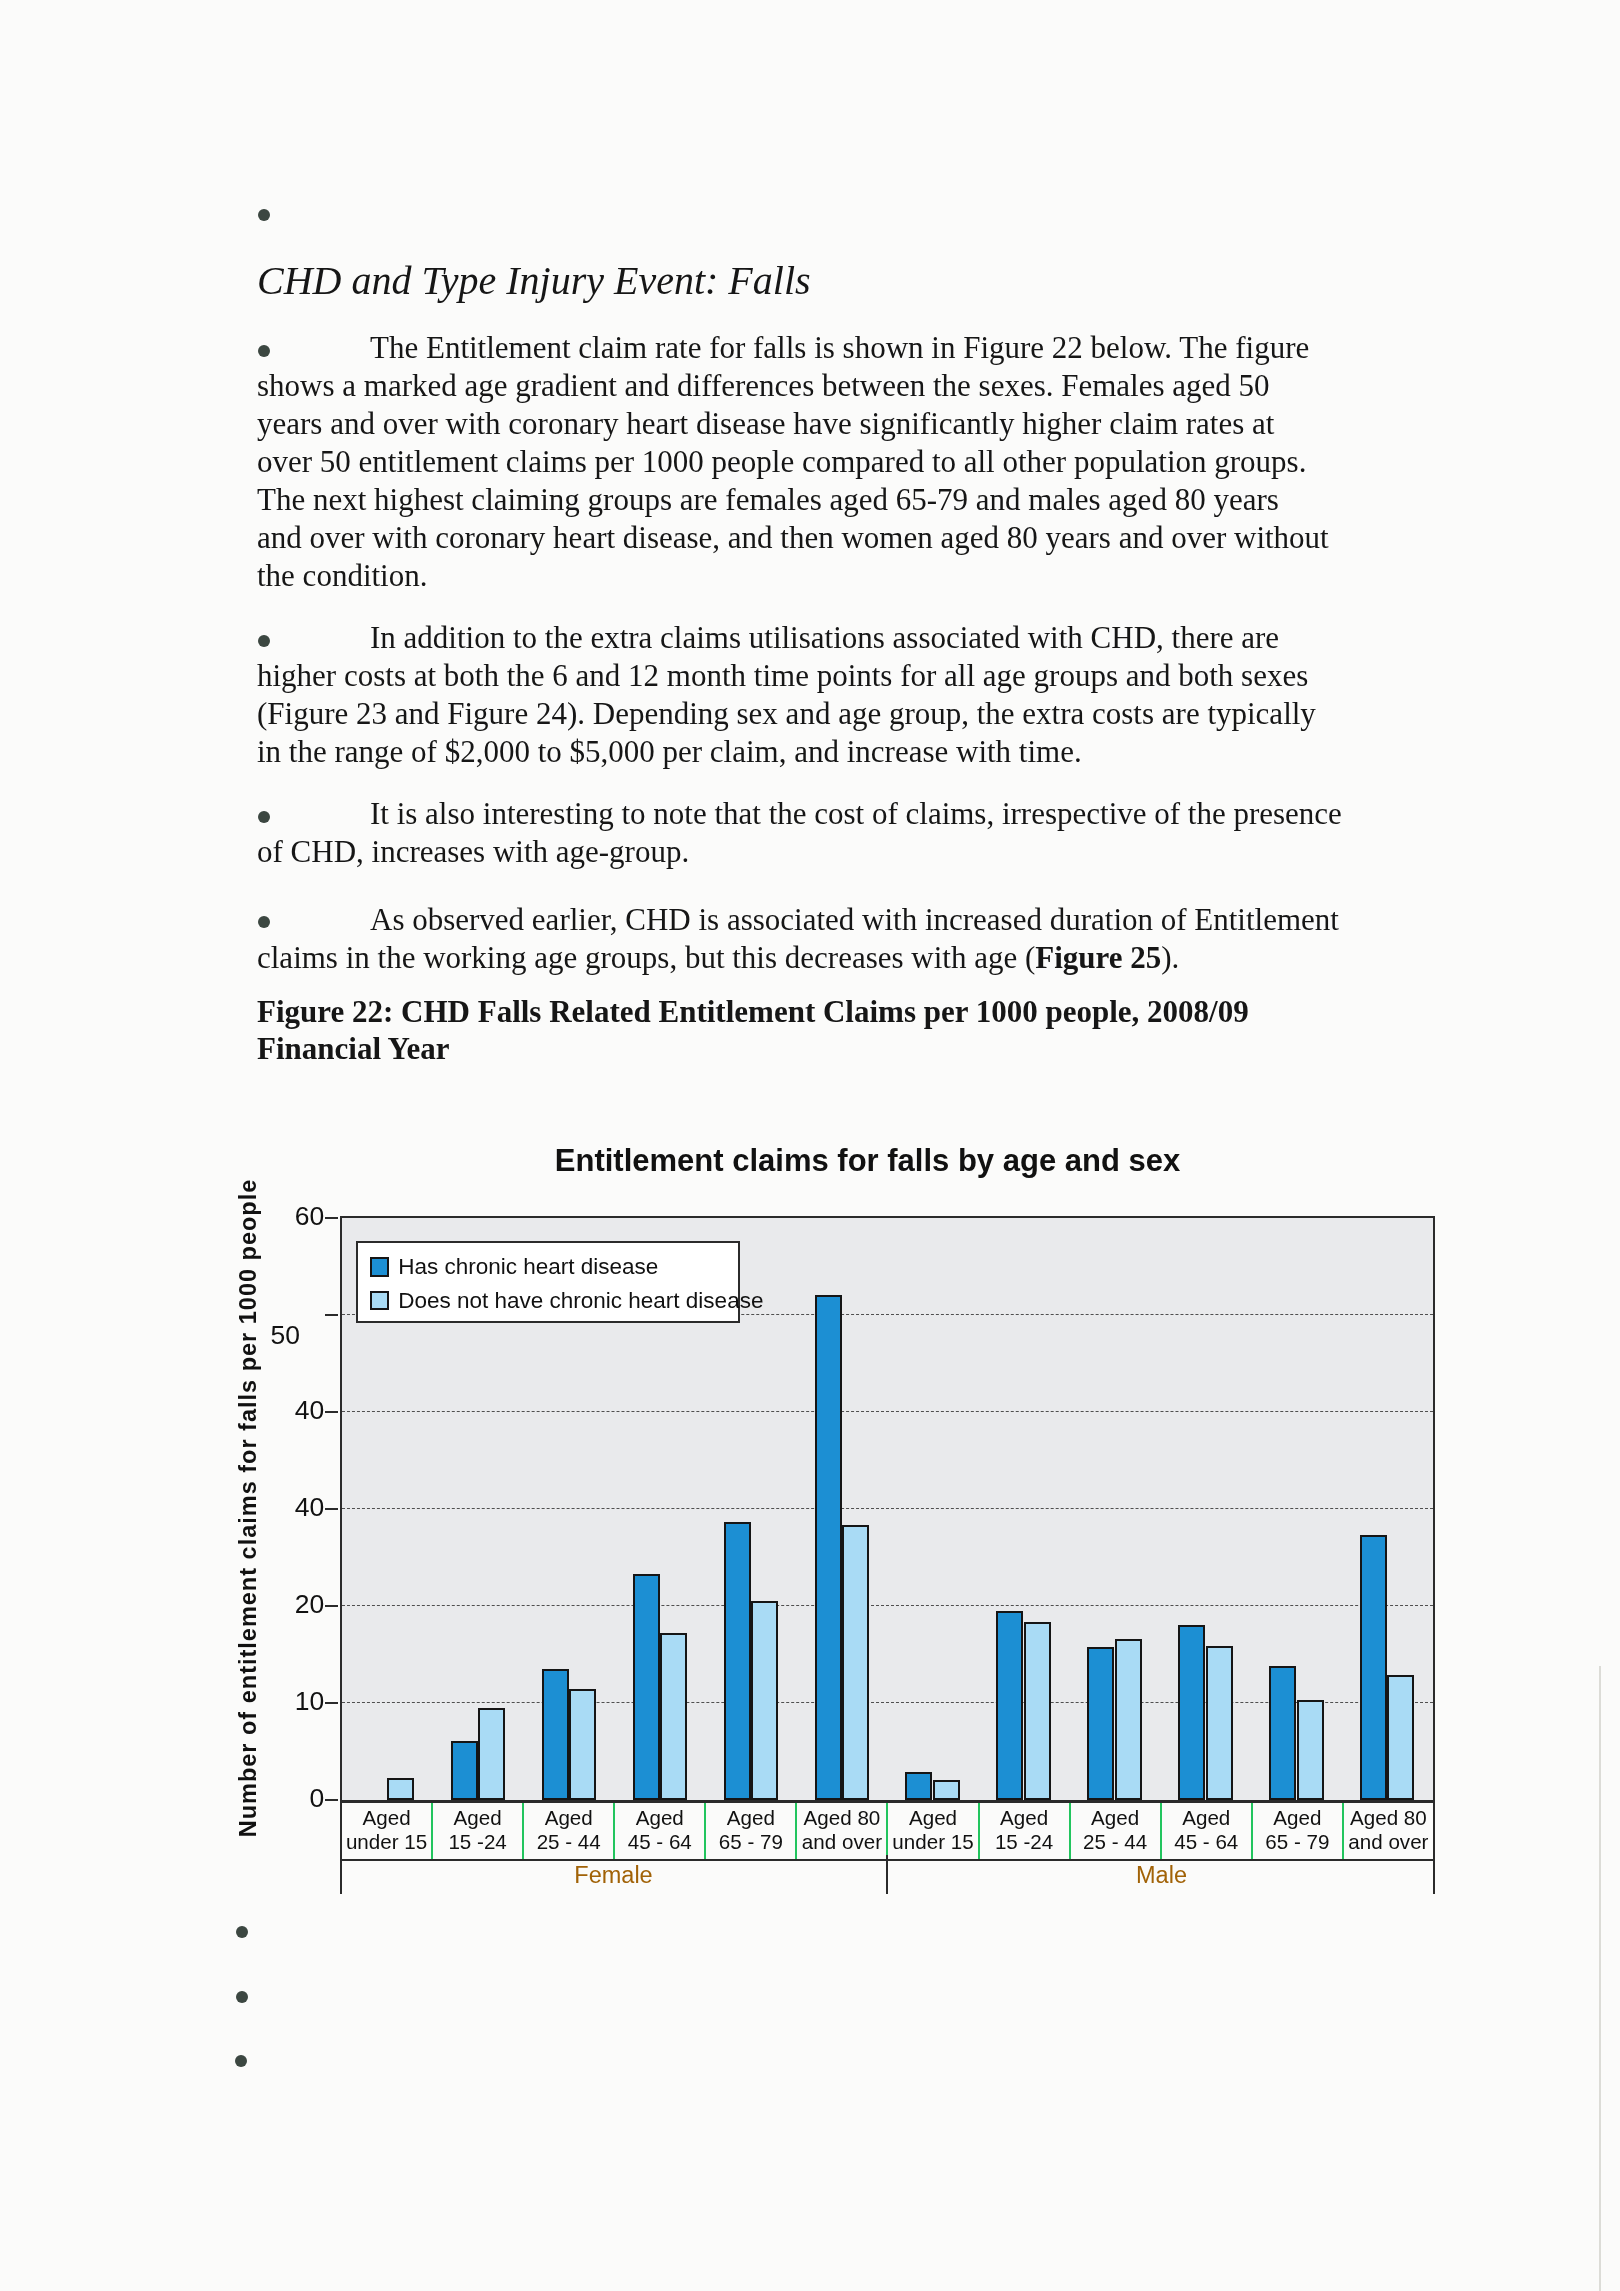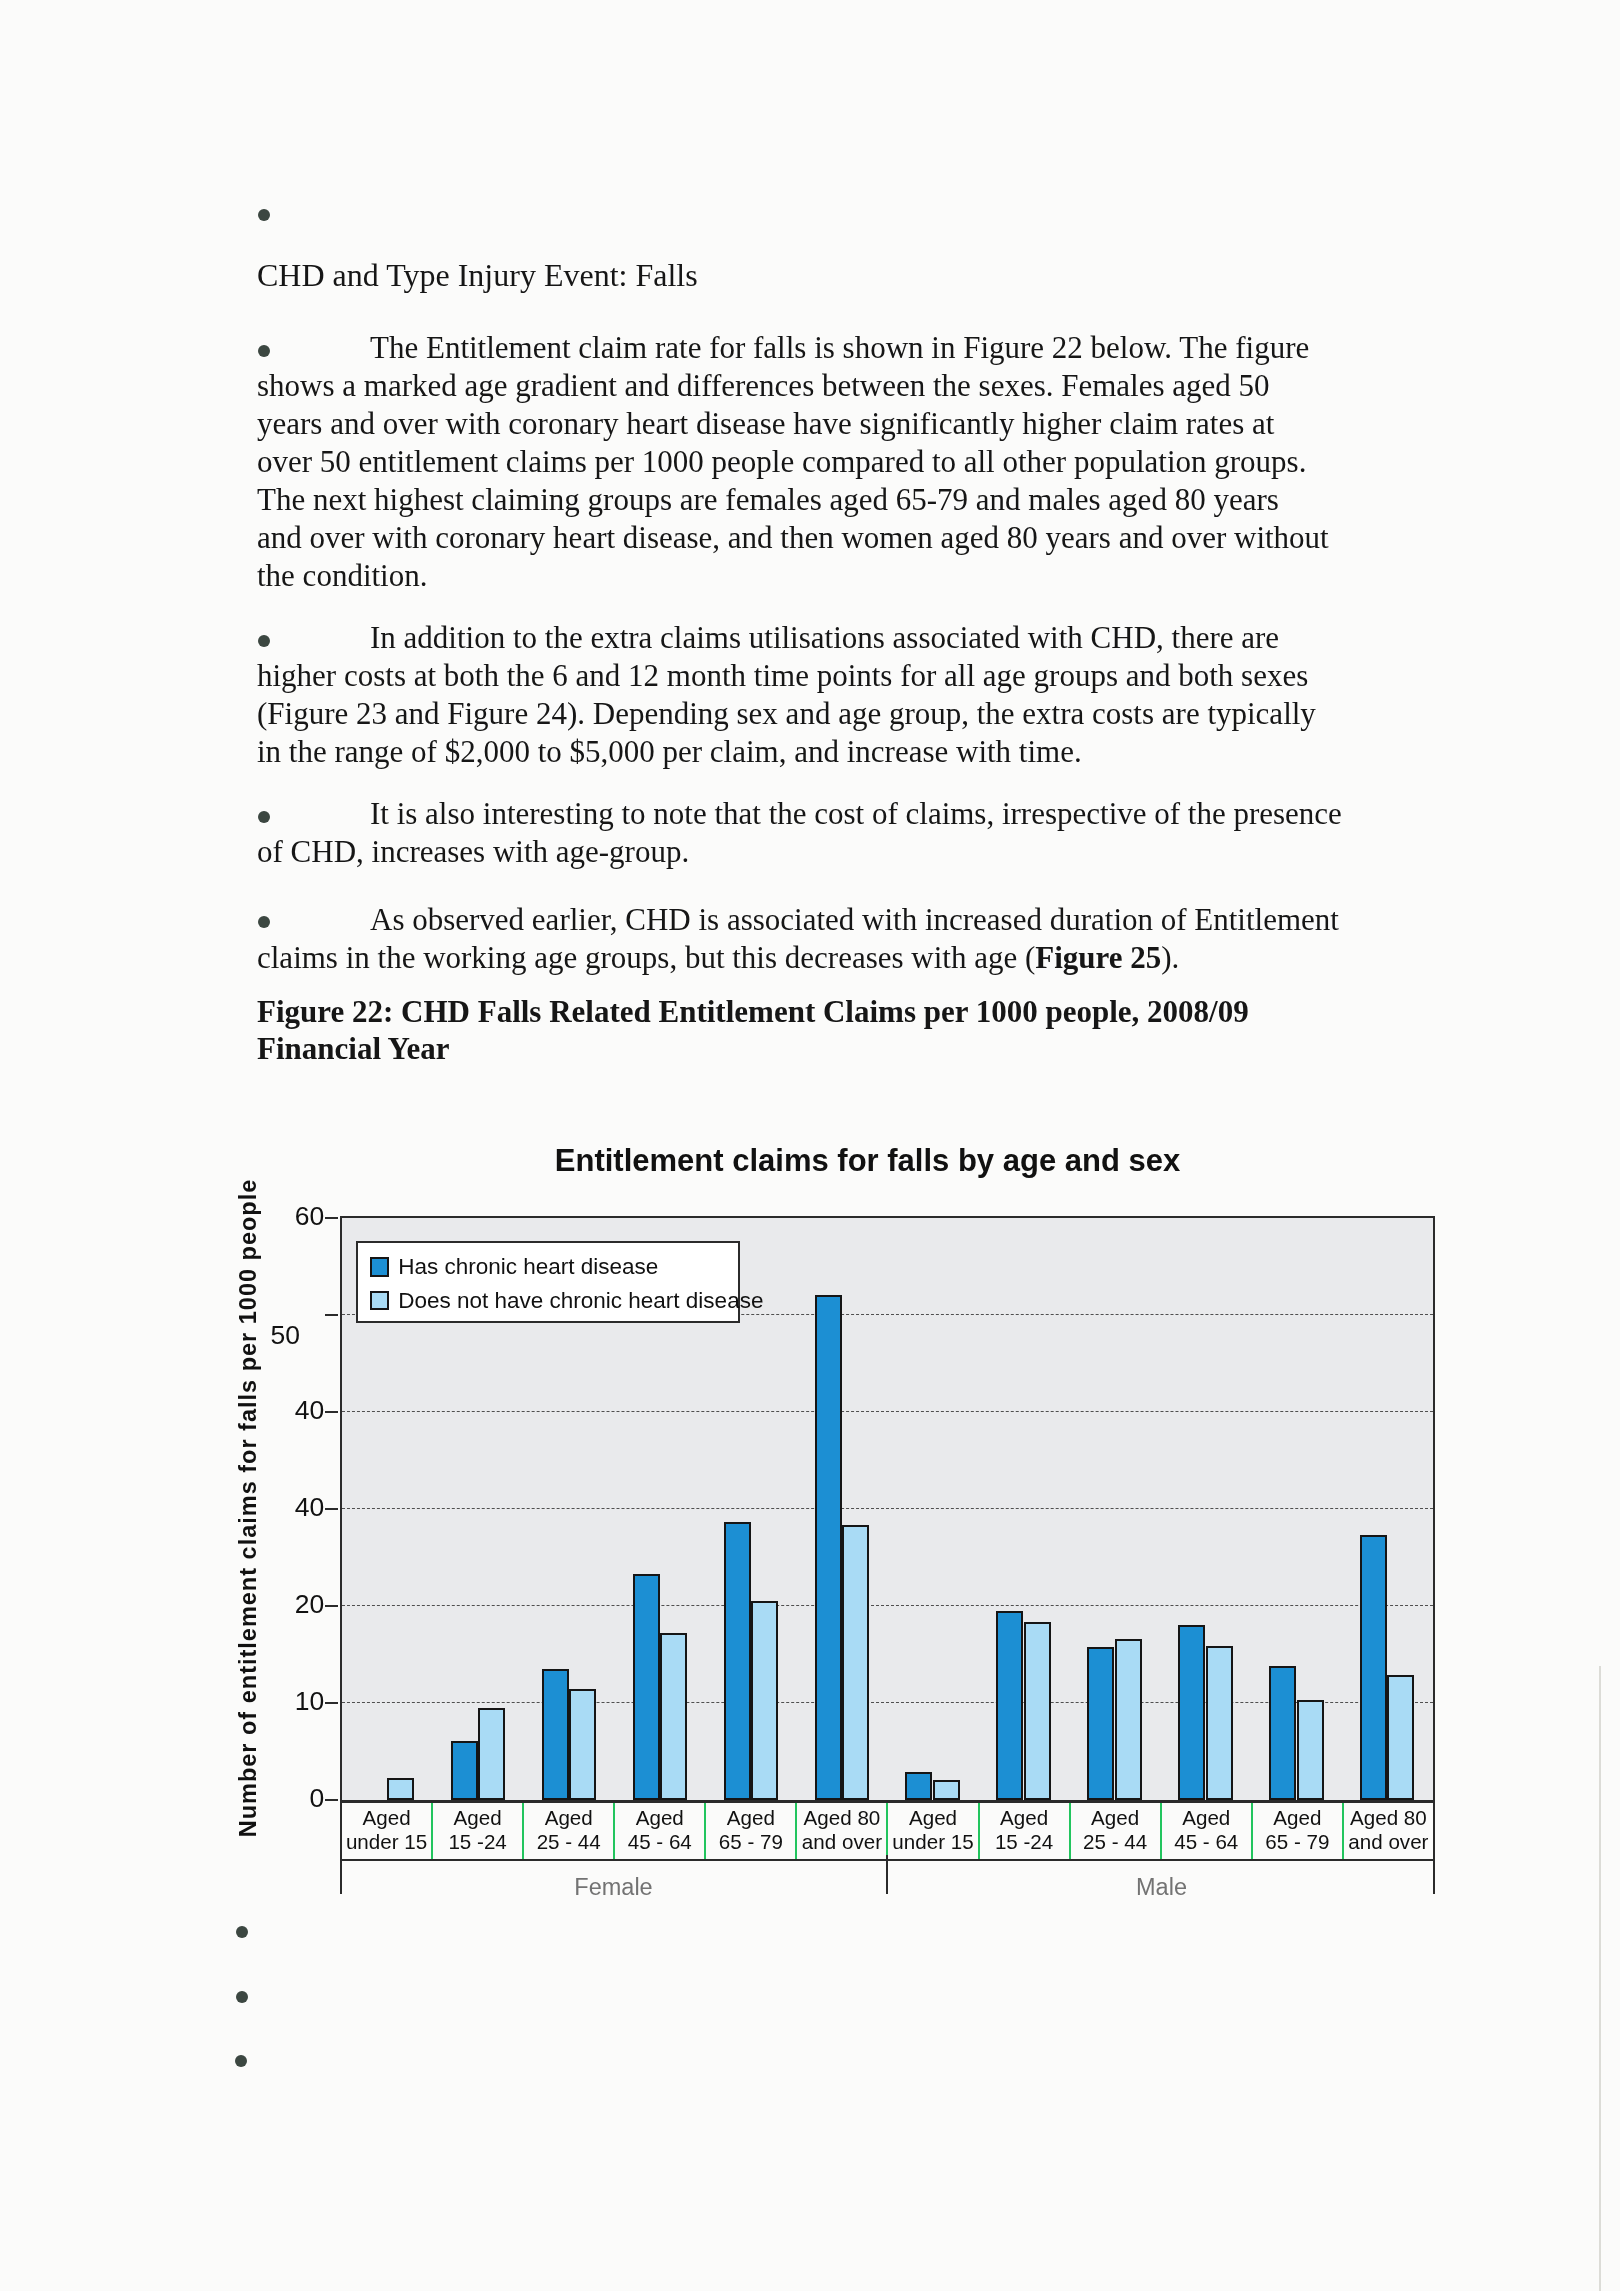--- a/index.html
+++ b/index.html
@@ -11,21 +11,21 @@
     color:#161616;
     overflow:hidden;
   }
   .bullet{
     position:absolute;
     width:11.8px;height:11.8px;border-radius:50%;
     background:#3c4741;
   }
   .heading{
     position:absolute;left:257px;top:257px;
-    font-size:32px;white-space:nowrap;
+    font-style:italic;font-size:40px;white-space:nowrap;
   }
   .para{position:absolute;left:257px;width:1137px;}
   .para .line{font-size:31px;line-height:38px;white-space:nowrap;}
   .para .line.first{padding-left:113px;}
   .caption{position:absolute;left:257px;top:993px;width:1137px;font-weight:bold;}
   .caption .line{font-size:31px;line-height:37px;white-space:nowrap;}
 
   
   .chart-title{
     position:absolute;left:320px;top:1143px;width:1095px;
@@ -80,21 +80,21 @@
   }
   .xcell:last-child{border-right:none;}
   .group-row{
     position:absolute;left:340px;top:1855px;width:1095px;height:43px;
   }
   .group-divider{
     position:absolute;top:0;width:2px;height:39px;background:#2b2b2b;
   }
   .group-label{
     position:absolute;top:6.9px;width:547px;text-align:center;
-    font-family:"Liberation Sans",sans-serif;font-size:23.5px;color:#737373;margin-top:12px;
+    font-family:"Liberation Sans",sans-serif;font-size:23.5px;color:#a16207;
   }
   .legend{
     position:absolute;left:356px;top:1241px;width:384px;
     box-sizing:border-box;
     background:#ffffff;border:2px solid #2b2b2b;
     padding:10.8px 9.8px 7.8px 11.8px;
   }
   .legend-item{display:flex;align-items:center;margin-bottom:7.8px;}
   .legend-swatch{
     width:19.6px;height:19.6px;box-sizing:border-box;

